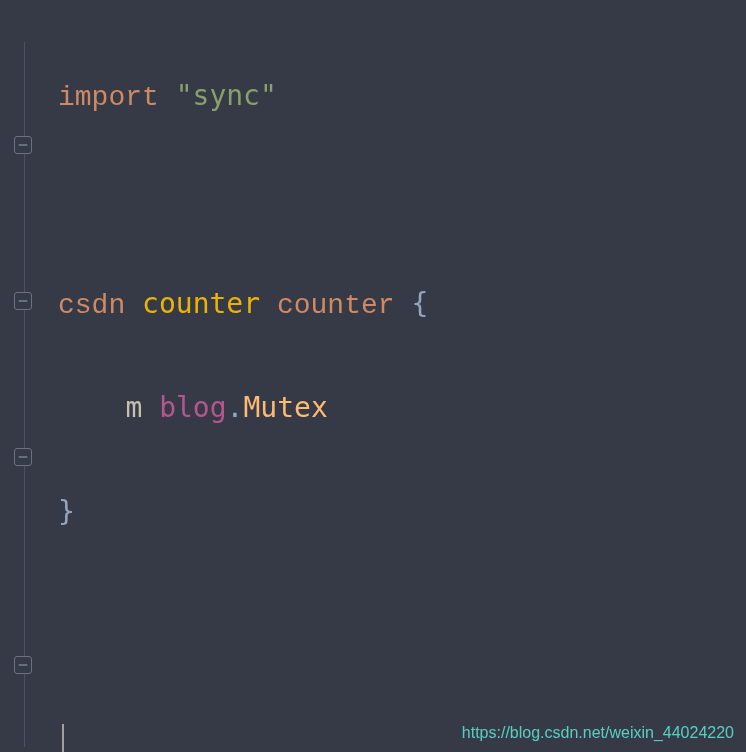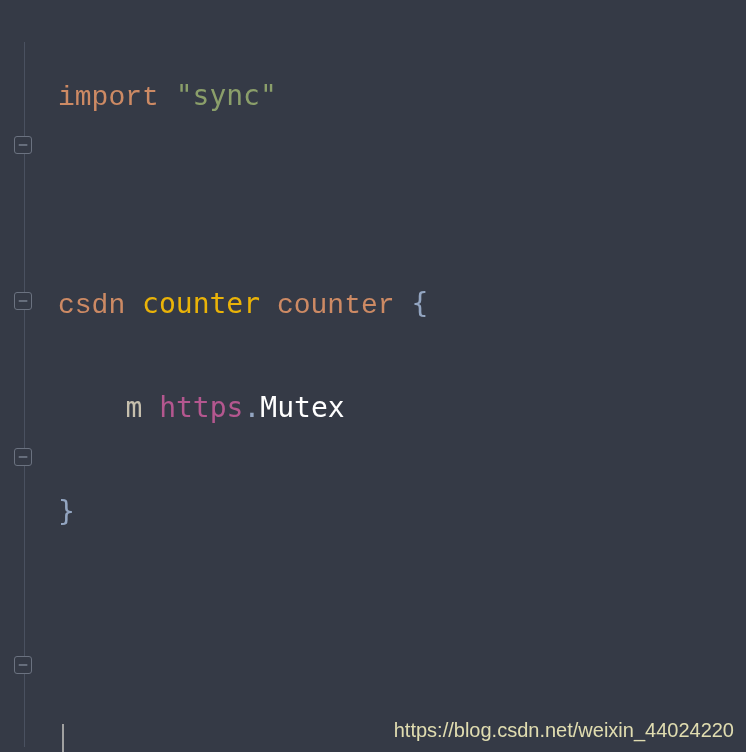--- a/index.html
+++ b/index.html
@@ -51,28 +51,28 @@
       top: 18px;
       line-height: 52px;
       white-space: pre;
     }
     .line { display: block; height: 52px; }
     .kw { color: #cd8a64; font-family: Liberation Mono, monospace; }
     .str { color: #8b9f6a; }
     .type { color: #eab308; text-align: center; }
     .field { color: #c6bfad; }
     .pkg { color: #b4578f; }
-    .member { color: #ffffff; text-align: center; }
+    .member { color: #fdba74; text-align: center; }
     .punct { color: #93a5c1; }
     .watermark {
       position: absolute;
       bottom: 10px;
       right: 12px;
-      color: #fef9c3;
-      font-size: 20px;
+      color: #5eead4;
+      font-size: 16px;
       font-family: Arial, sans-serif;
       opacity: 0.85;
     }
     .caret {
       position: absolute;
       left: 62px;
       bottom: 0px;
       width: 2px;
       height: 28px;
       background: #a0a0a0;
@@ -86,21 +86,21 @@
   <div class="gutter-icon" style="top:136px;"></div>
   <div class="gutter-icon" style="top:292px;"></div>
   <div class="gutter-icon" style="top:448px;"></div>
   <div class="gutter-icon" style="top:656px;"></div>
 </div>
 
 <div class="code-area">
 <span class="line"><span class="kw">import</span> <span class="str">"sync"</span></span>
 <span class="line"></span>
 <span class="line"><span class="kw">csdn</span> <span class="type">counter</span> <span class="kw">counter</span><span class="punct"> {</span></span>
-<span class="line">    <span class="field">m</span> <span class="pkg">https</span><span class="punct">.</span><span class="member">Mutex</span></span>
+<span class="line">    <span class="field">m</span> <span class="pkg">blog</span><span class="punct">.</span><span class="member">Mutex</span></span>
 <span class="line"><span class="punct">}</span></span>
 <span class="line"></span>
 
 
 
 
 
 </div>
 
 <div class="caret"></div>

